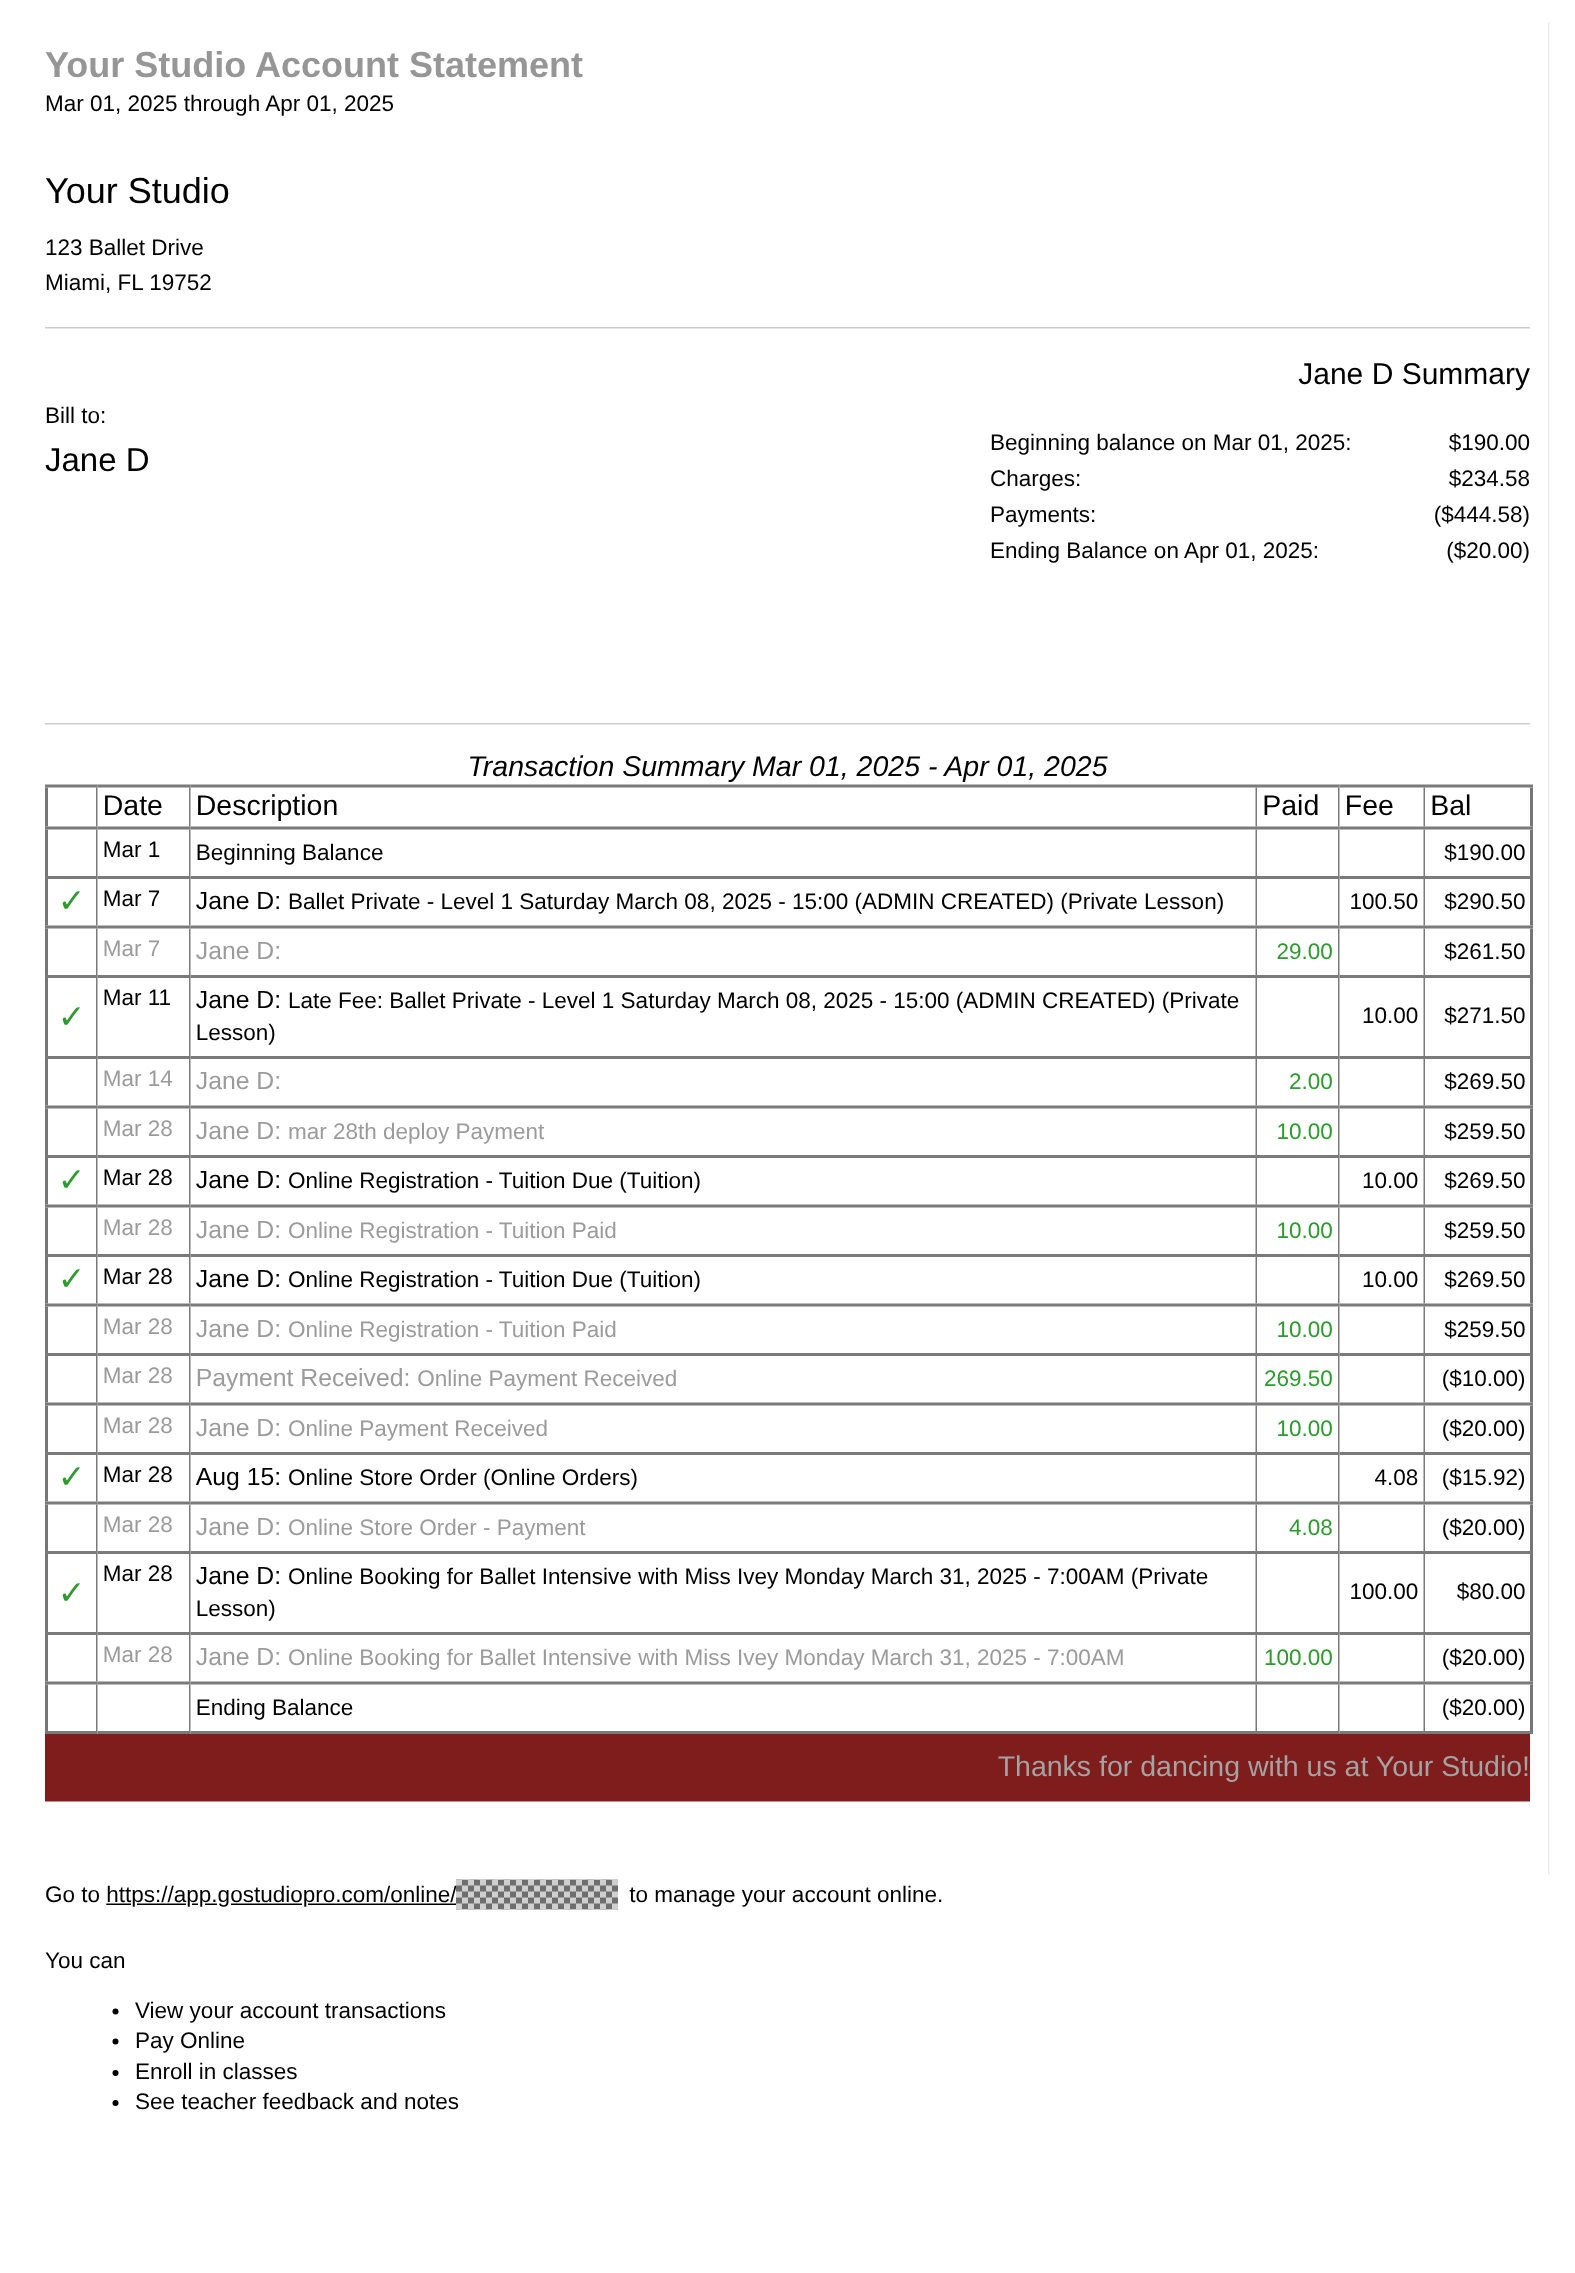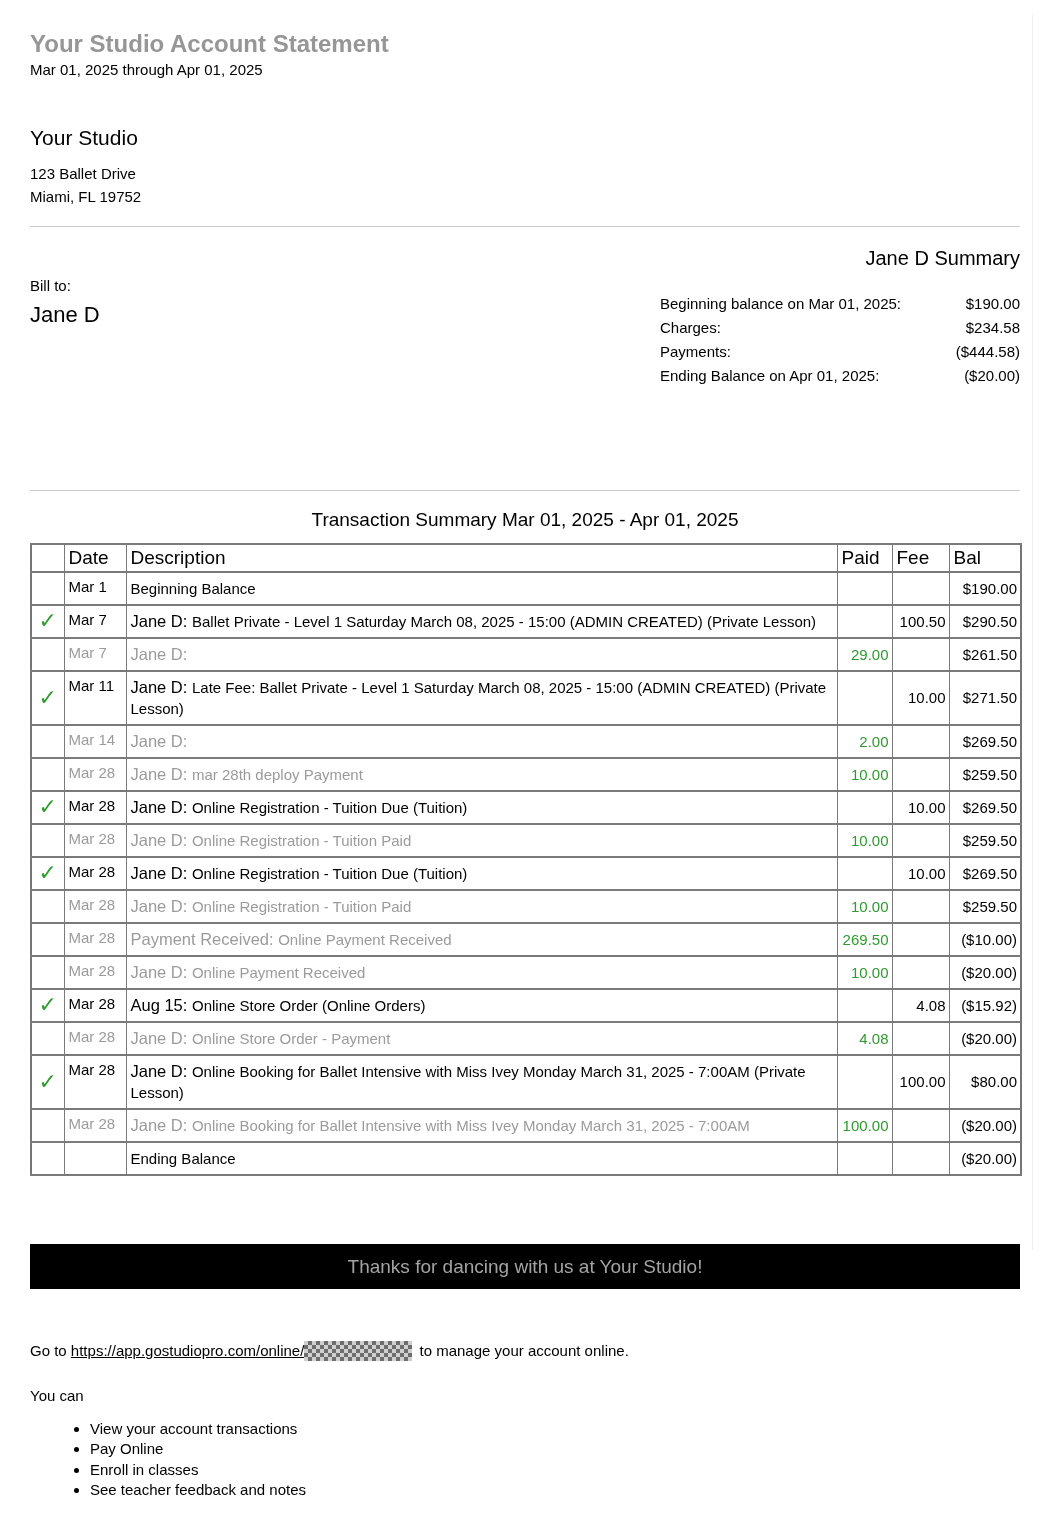--- a/index.html
+++ b/index.html
@@ -3,54 +3,54 @@
 <meta charset="utf-8">
 <style>
   html,body { margin:0; padding:0; background:#fff; }
   body { width:1050px; font-family:"Liberation Sans", sans-serif; color:#000; }
   .page { position:relative; width:1050px; height:1515px; overflow:hidden; background:#fff; }
   .content { margin:0 30px; width:990px; }
 
   .doc-title { padding-top:30px; font-size:24px; font-weight:bold; color:#969696; line-height:1.15; }
   .period { margin-top:3px; font-size:15px; }
 
-  .studio-name { margin-top:48px; font-size:21px; }
+  .studio-name { margin-top:36px; font-size:24px; }
   .addr { font-size:15px; line-height:23px; }
   .addr-block { margin-top:12px; }
 
   hr.rule { border:none; border-top:1px solid #ccc; margin:18px 0 0 0; }
 
   .billing-row { display:flex; justify-content:space-between; margin-top:20px; }
   .bill-to-label { margin-top:30px; font-size:15px; }
   .bill-name { margin-top:8px; font-size:22px; }
   .summary { width:360px; }
   .summary-title { text-align:right; font-size:20px; }
   .summary-rows { margin-top:22px; }
   .summary-row { display:flex; justify-content:space-between; font-size:15px; line-height:24px; }
   .summary-row .value { text-align:right; }
 
   hr.rule2 { margin-top:102px; }
-  .txn-title { margin-top:18px; text-align:center; font-size:19px; }
-
-  table.txn-table { border-collapse:collapse; table-layout:fixed; width:990px; margin-top:12px;
+  .txn-title { margin-top:18px; text-align:center; font-size:19px;font-style:italic; }
+
+  table.txn-table { border-collapse:collapse; table-layout:fixed; width:990px; 
                     border:2px solid #767676; font-size:15px; }
   .txn-table th, .txn-table td { border:2px solid #7a7a7a; border-left-width:1px; border-right-width:1px; }
   .txn-table th { font-size:19px; font-weight:normal; text-align:left; padding:2px 4px; }
   td.c-check { text-align:center; vertical-align:middle; padding:0; }
   td.c-date  { text-align:left; vertical-align:top; padding:5px 2px 5px 4px; }
   td.c-desc  { text-align:left; vertical-align:top; padding:5px 4px; line-height:21px; }
   td.c-paid, td.c-fee, td.c-bal { text-align:right; vertical-align:middle; padding:5px 3px; white-space:nowrap; }
   .checkmark { color:#2e9b2e; font-size:22px; line-height:1; }
   .muted { color:#9b9b9b; }
   .paid-val { color:#2e9b2e; }
   .desc-prefix { font-size:16.5px; }
   .desc-rest { font-size:15px; }
 
-  .thanks { margin-top:68px; width:990px; height:45px; line-height:45px; background:#000000;
-            color:#a3a3a3; font-size:19px; text-align:center; }
+  .thanks { width:990px; height:45px; line-height:45px; background:#7f1d1d;
+            color:#a3a3a3; font-size:19px; text-align:right; }
 
   .manage-line { margin-top:52px; font-size:15px; }
   .manage-line a { color:#000; }
   .redacted { display:inline-block; width:108px; height:20px; vertical-align:-5px; margin:0 3px 0 0;
               background-image:
                 repeating-conic-gradient(#6e6e6e 0% 25%, #cfcfcf 0% 50%),
                 repeating-linear-gradient(45deg, rgba(0,0,0,.25) 0 3px, rgba(255,255,255,.25) 3px 7px);
               background-size:8px 8px, 11px 11px; }
   .you-can { margin-top:26px; font-size:15px; }
   ul.benefits { margin:15px 0 0 0; padding-left:60px; }

